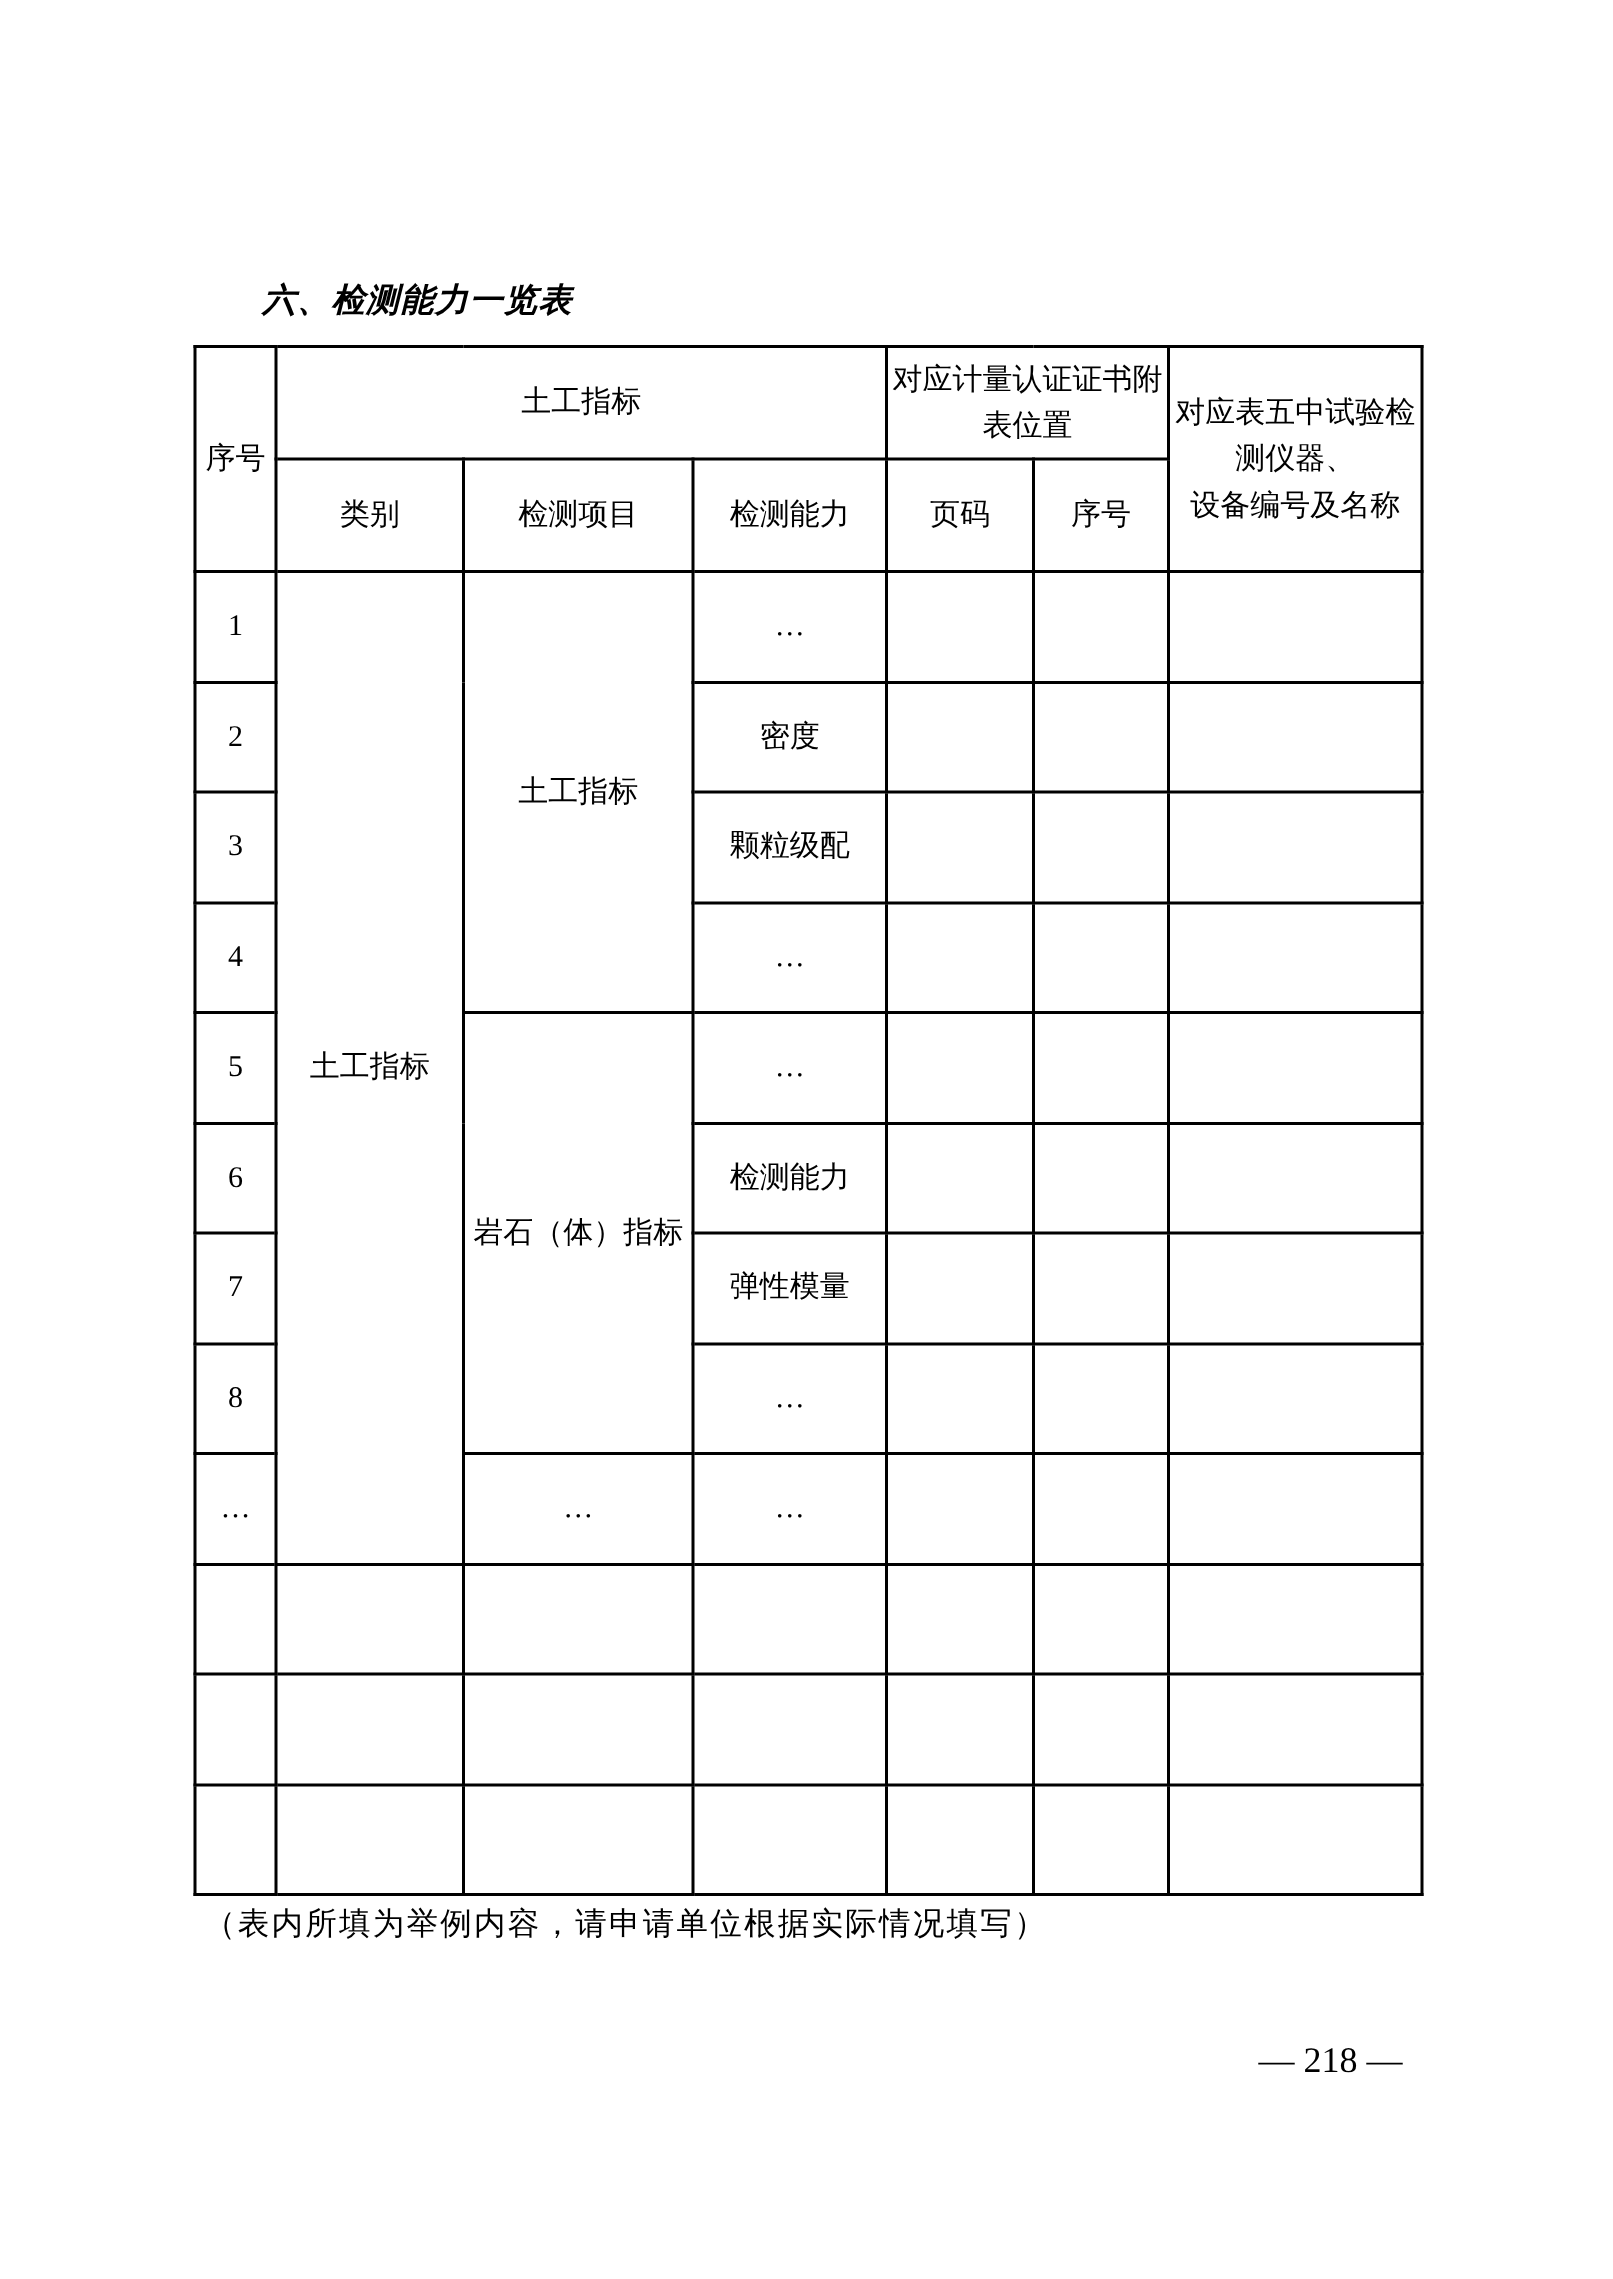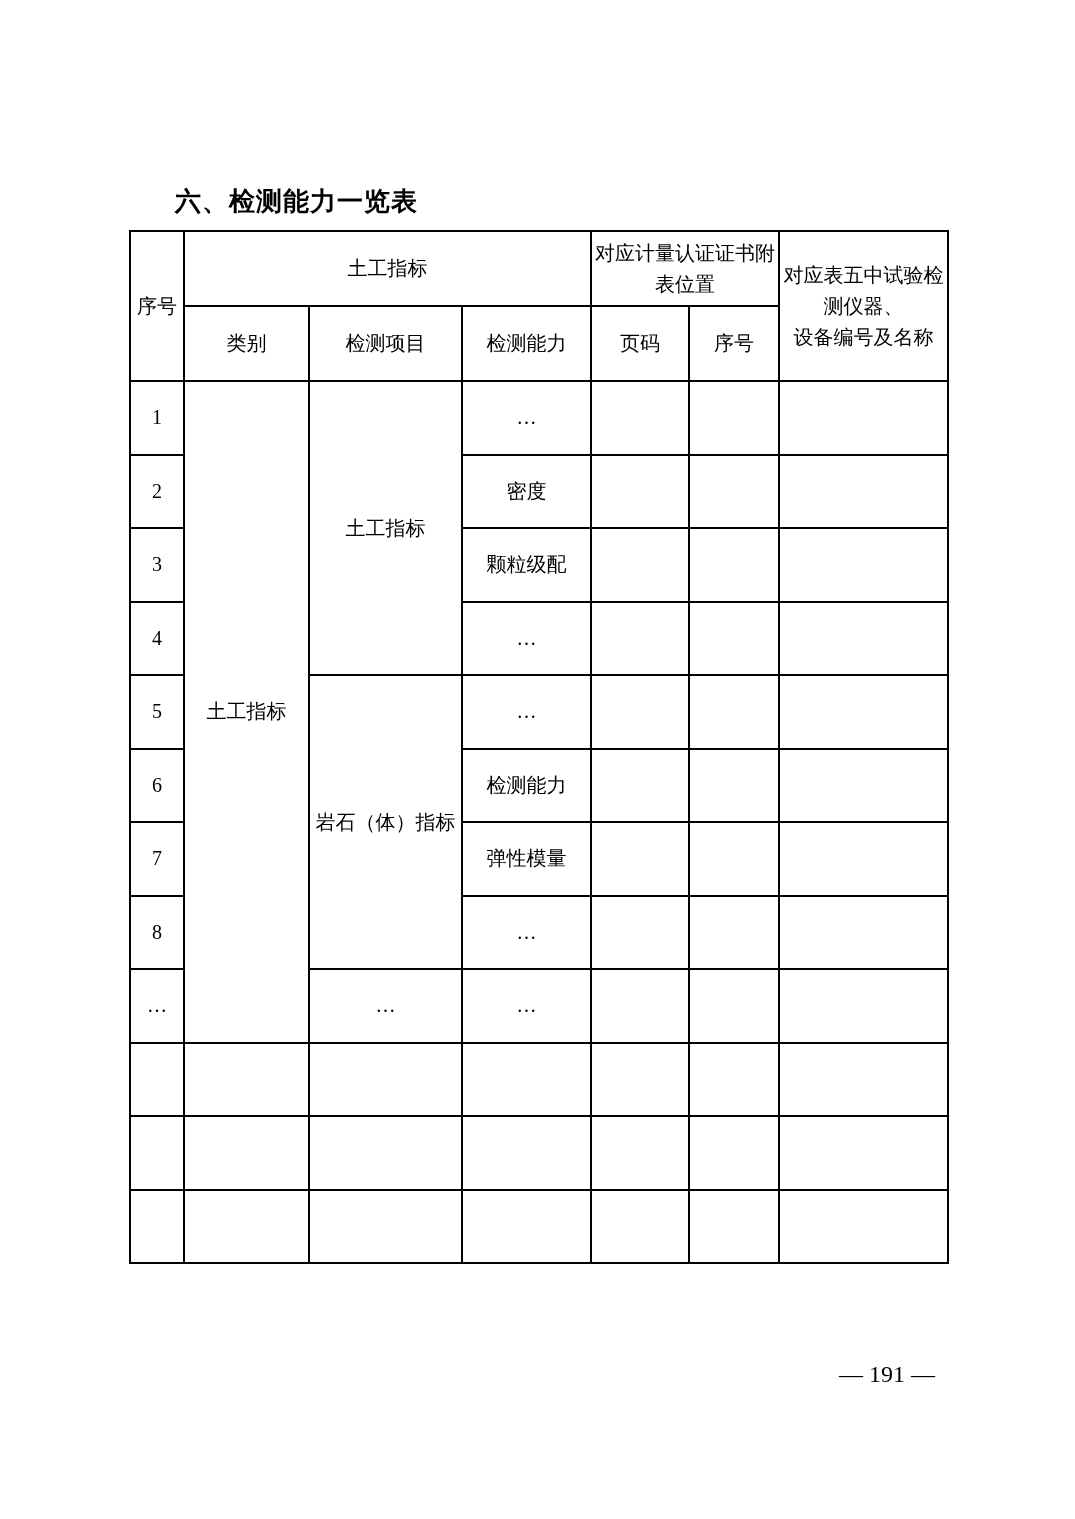--- a/index.html
+++ b/index.html
@@ -11,24 +11,25 @@
     font-family: "Liberation Serif", "DejaVu Serif", serif;
     color: #000000;
     overflow: hidden;
   }
   .title {
     position: absolute;
     left: 175px;
     top: 187px;
     font-family: "Liberation Sans", "DejaVu Sans", sans-serif;
     font-weight: bold;
-    font-size: 26px;
+    font-size: 22px;
     line-height: 1.15;
     letter-spacing: 1px;
     white-space: nowrap;
+    font-style: italic;
   }
   table.cap-table {
     position: absolute;
     left: 129px;
     top: 230px;
     width: 818px;
     border-collapse: collapse;
     table-layout: fixed;
   }
   table.cap-table td {
@@ -199,16 +200,17 @@
         <td></td>
         <td></td>
         <td></td>
         <td></td>
         <td></td>
         <td></td>
       </tr>
     </tbody>
   </table>
 
-
-  <div class="pageno">— 191 —</div>
+  <div class="footnote">（表内所填为举例内容，请申请单位根据实际情况填写）</div>
+
+  <div class="pageno">— 218 —</div>
 
 </div>
 
 </body></html>

